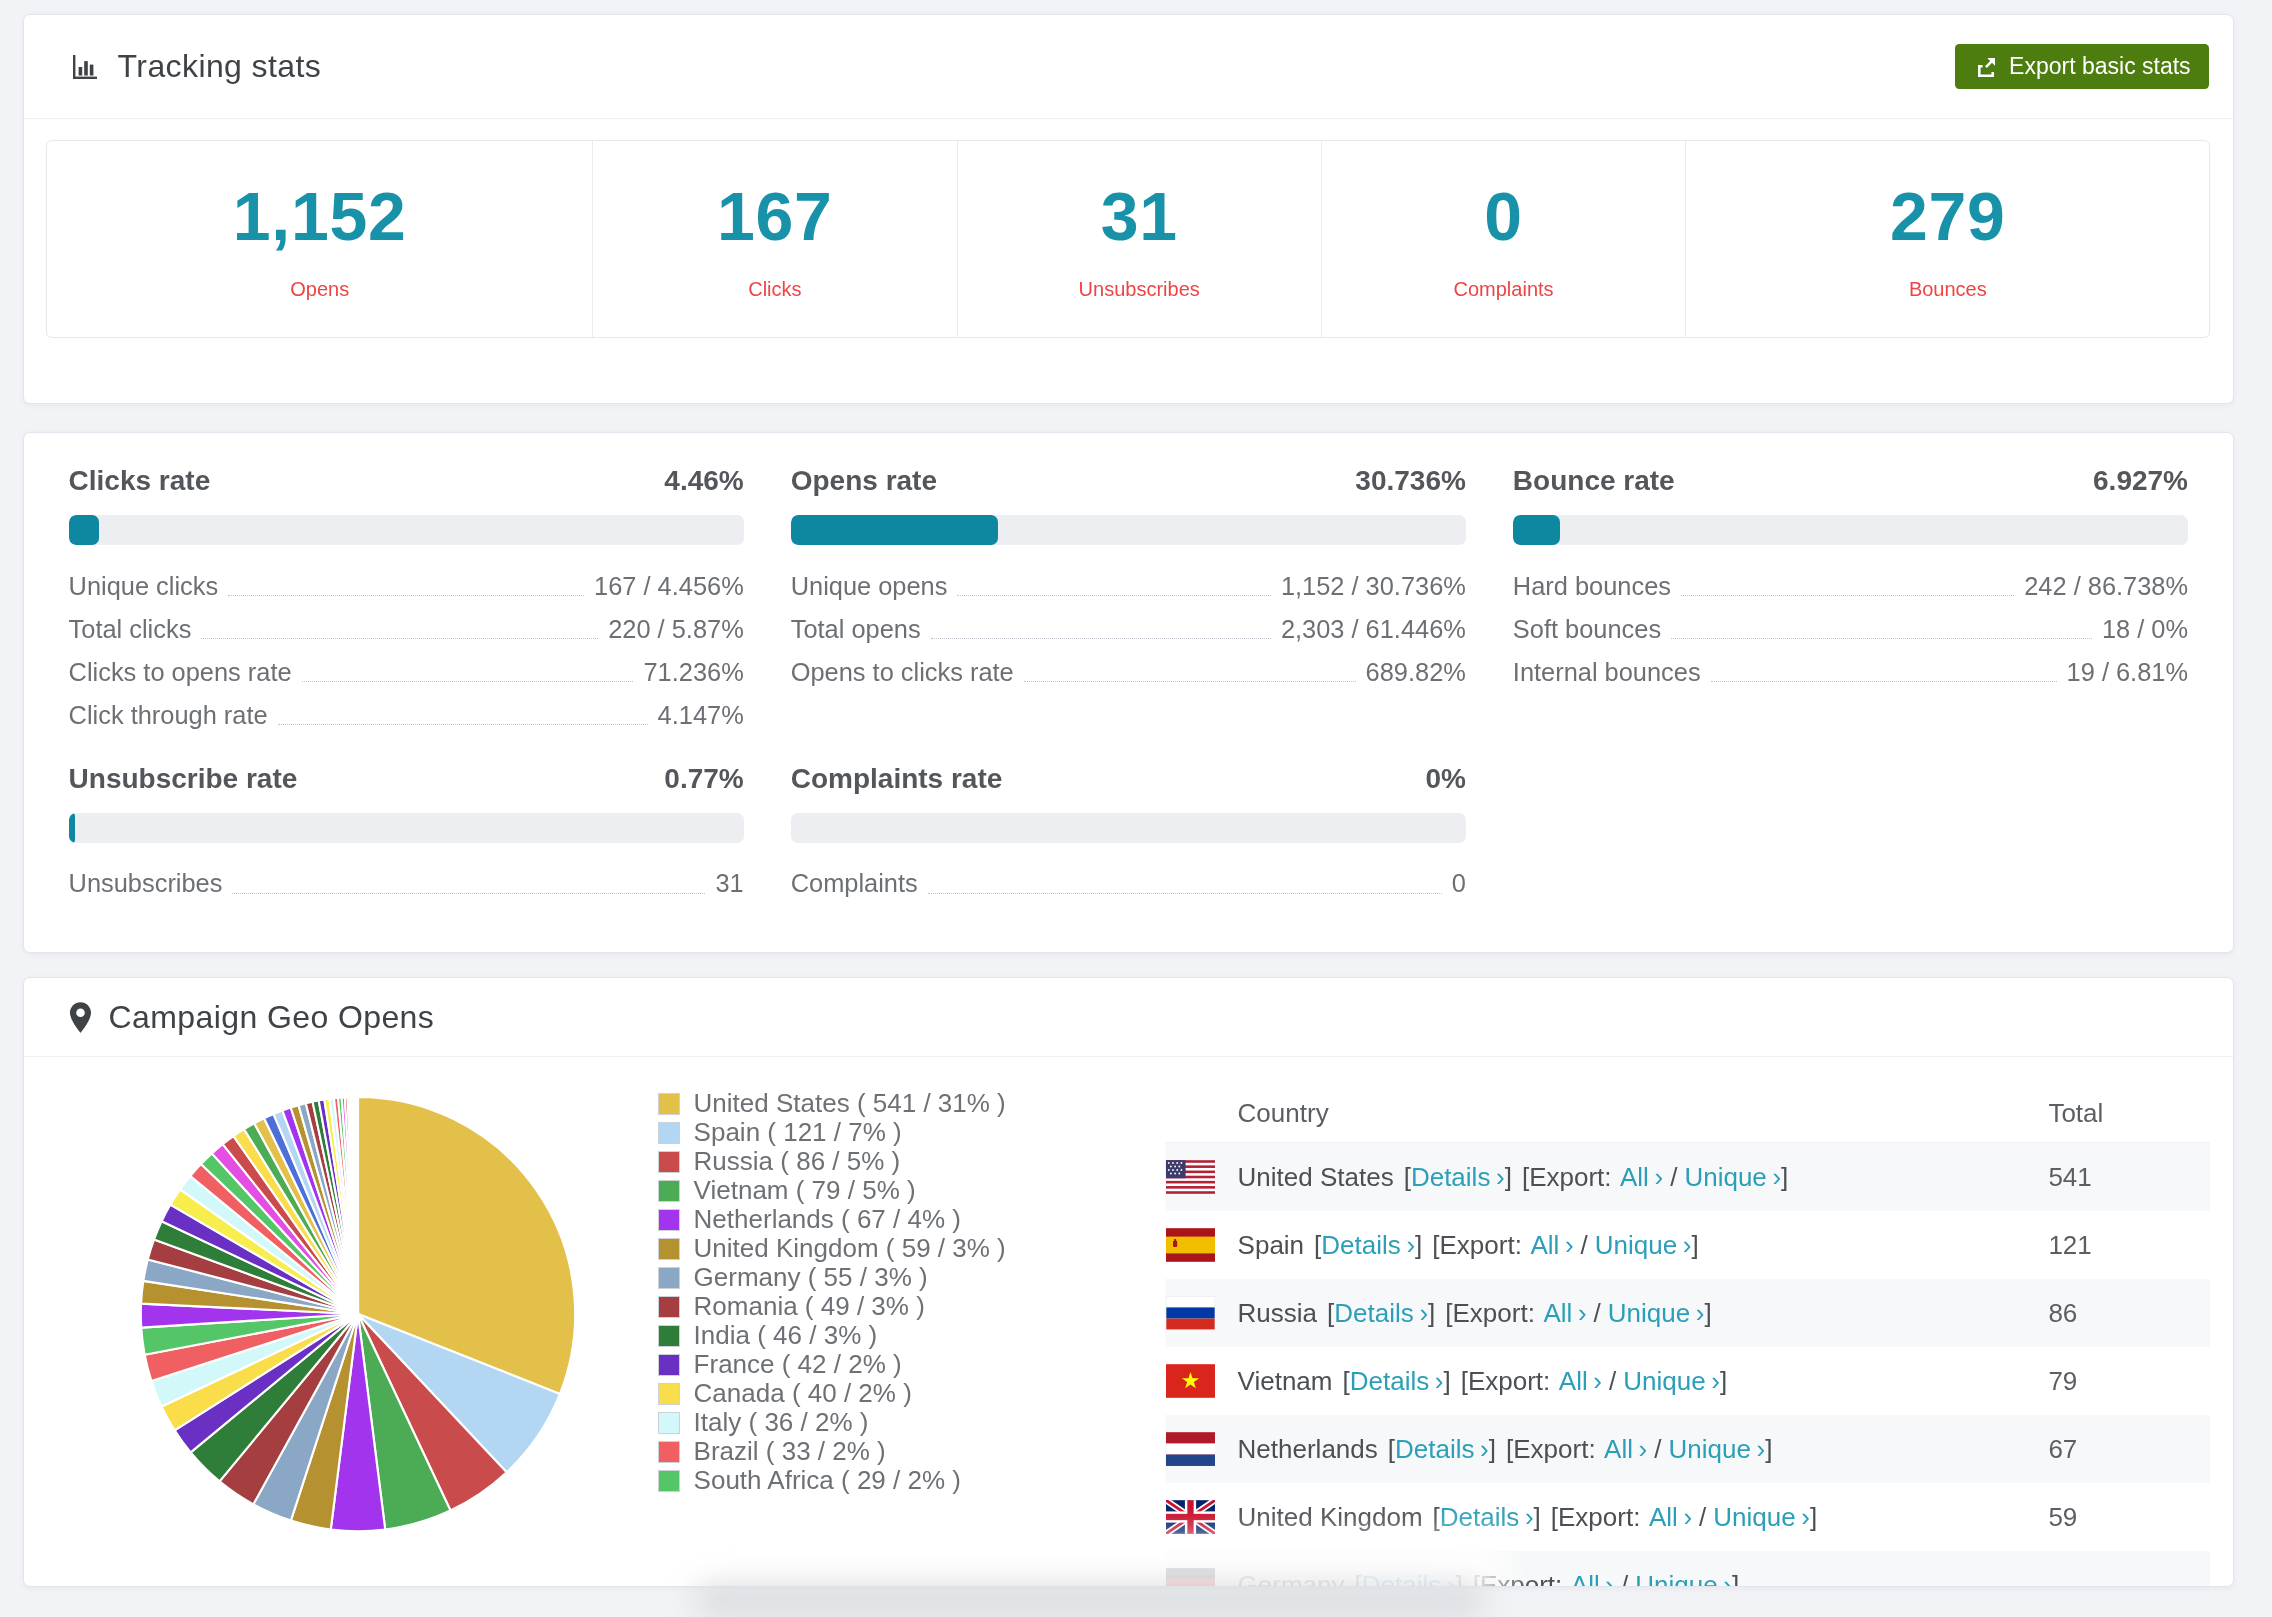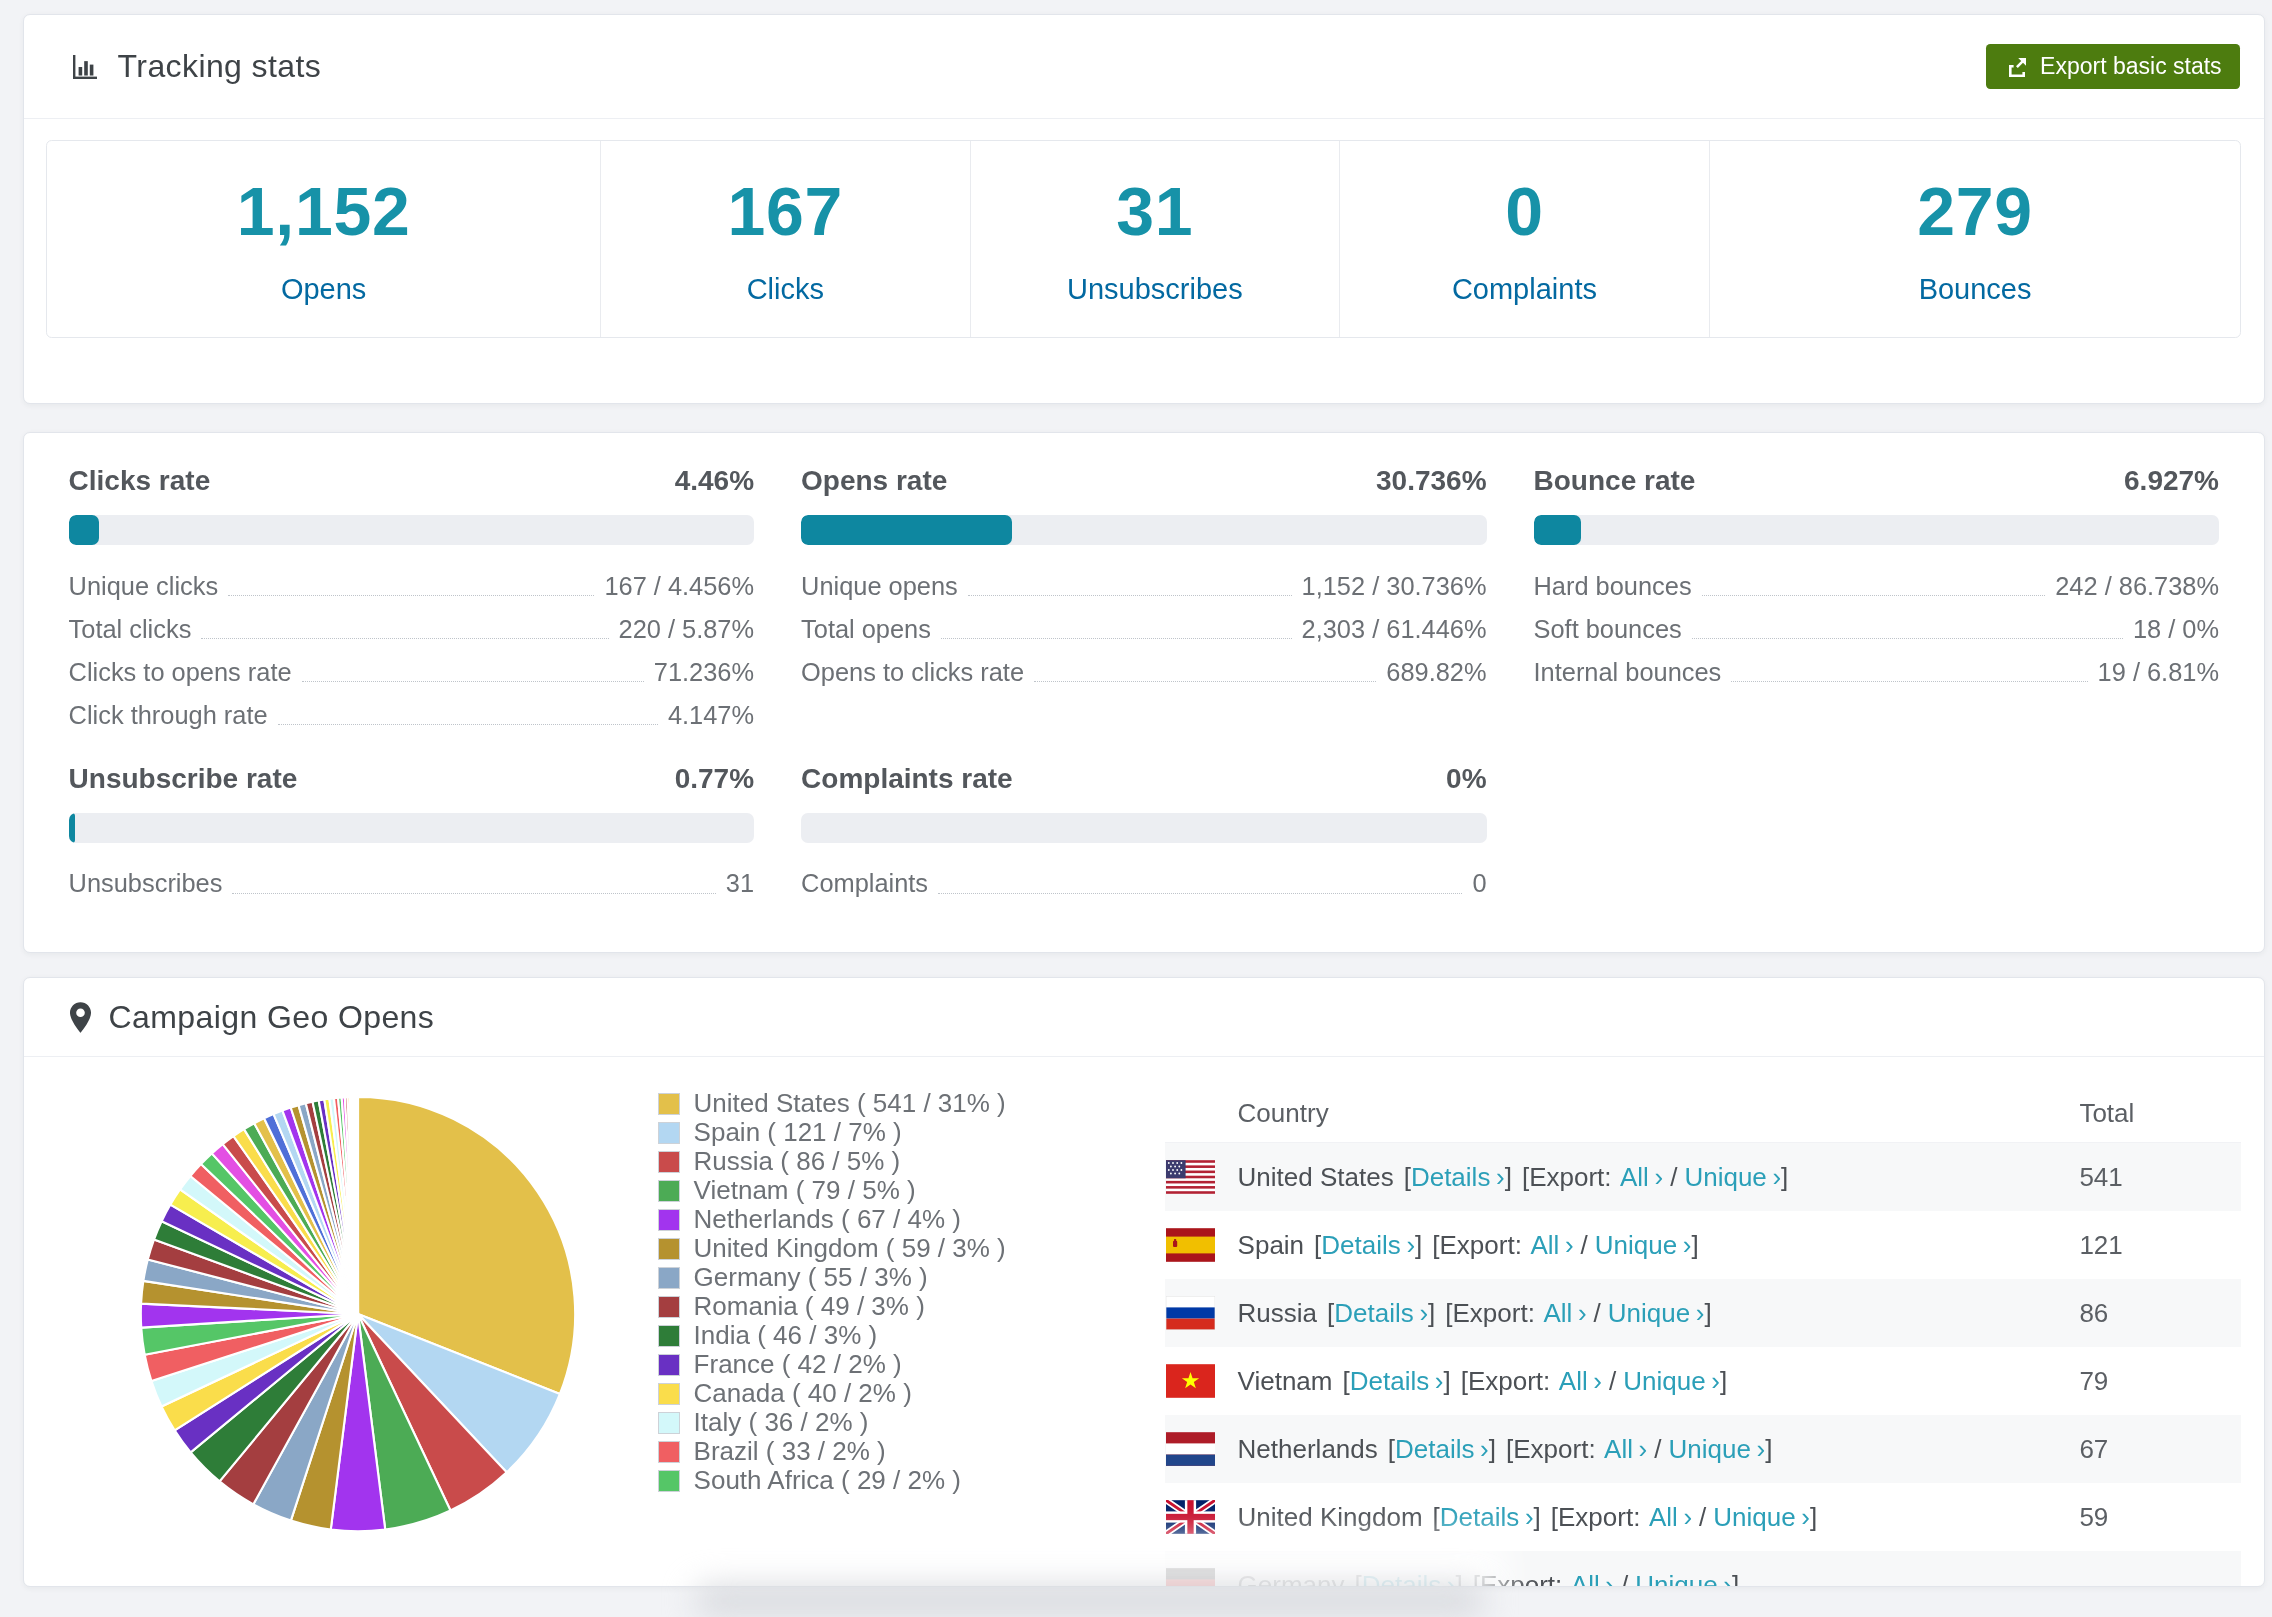--- a/index.html
+++ b/index.html
@@ -4,21 +4,21 @@
 <style>
   * { box-sizing: border-box; margin: 0; padding: 0; }
   html,body { width: 2273px; height: 1618px; }
   body {
     position: relative; overflow: hidden;
     background: #f2f3f6;
     font-family: "Liberation Sans", sans-serif;
     color: #5a5e63;
   }
   .card {
-    position: absolute; left: 22.6px; right: 8px;
+    position: absolute; left: 22.6px; right: 39px;
     background: #fff; border: 1.4px solid #e2e5eb; border-radius: 7px;
     box-shadow: 0 1.4px 5.6px rgba(40,50,60,.05);
   }
   #card-tracking { top: 14px;  height: 390px; }
   #card-rates    { top: 432px; height: 521px; padding: 32px 45px 0; }
   #card-geo      { top: 977px; height: 610px; overflow: hidden; }
 
   .card-head {
     display: flex; align-items: center; height: 104px;
     padding: 0 24px 0 45px; border-bottom: 1.4px solid #edeff3;
@@ -37,21 +37,21 @@
     display: flex; margin: 21px 22.6px 0;
     border: 1.4px solid #e5e8ed; border-radius: 5.6px; background: #fff;
   }
   .sbox {
     display: flex; flex-direction: column; align-items: center; justify-content: center;
     height: 196px; border-left: 1.4px solid #e9ebef; flex: 1;
   }
   .sbox:first-child { border-left: none; flex: 1.5; }
   .sbox:last-child  { flex: 1.44; }
   .snum { font-size: 68px; font-weight: bold; color: #1792a8; letter-spacing: 0.7px; }
-  .slabel { font-size: 29px; color: #0369a1; margin-top: 23px; }
+  .slabel { font-size: 20px; color: #ef4444; margin-top: 23px; }
 
   .rates-grid { display: grid; grid-template-columns: 1fr 1fr 1fr; column-gap: 47px; }
   .band2 { margin-top: 31px; }
   .rate-head { display: flex; justify-content: space-between; align-items: baseline; }
   .rate-title, .rate-value { font-size: 28px; font-weight: bold; color: #53575c; }
   .bar {
     height: 30px; background: #eceef2; border-radius: 7px;
     margin-top: 18.4px; position: relative; overflow: hidden;
   }
   .bar-fill { position: absolute; left: 0; top: 0; bottom: 0; background: #0e87a0; border-radius: 7px; }

